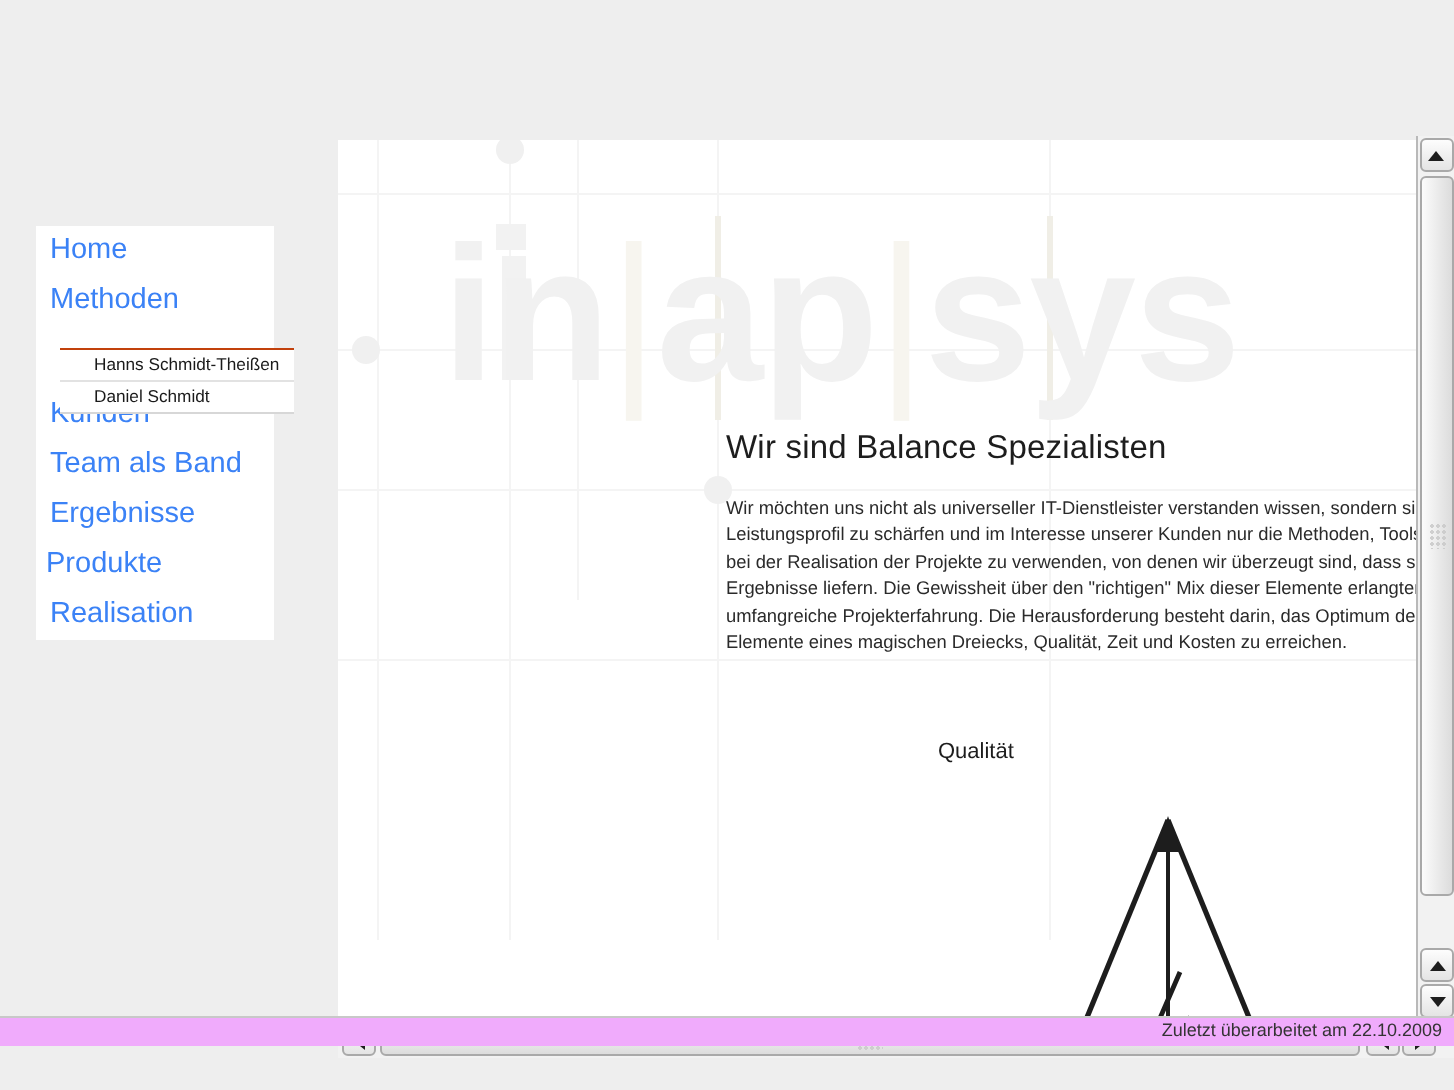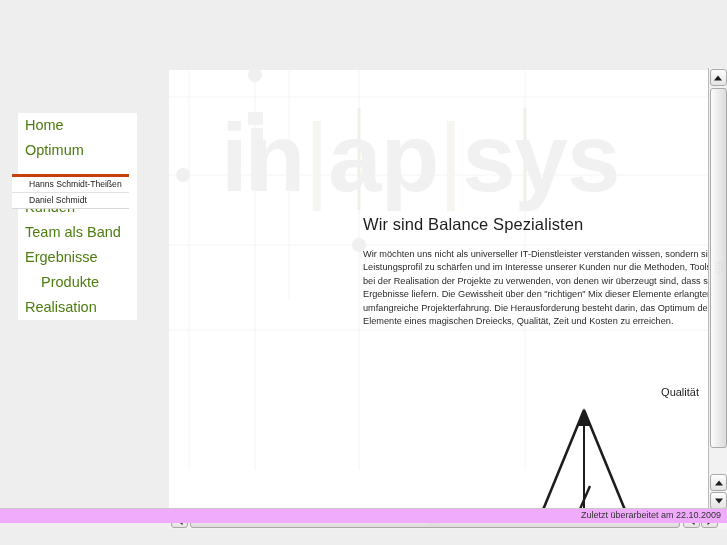--- a/index.html
+++ b/index.html
@@ -92,23 +92,23 @@
   .diagram {
     position: absolute;
     left: 300px;
     top: 300px;
     width: 300px;
     height: 260px;
   }
   .diagram-label {
     position: absolute;
     left: 0;
-    top: 16px;
+    top: 0;
     width: 230px;
-    text-align: right;
+    text-align: left;
     font-size: 11px;
     color: #1d1d1d;
     font-family: "Liberation Sans", sans-serif;
   }
 
   
   .vscroll {
     position: absolute;
     left: 708px;
     top: 68px;
@@ -238,35 +238,35 @@
     position: absolute;
     left: 18px;
     top: 113px;
     width: 119px;
     background: #ffffff;
     z-index: 30;
   }
   .nav-item {
     padding: 4px 0 4px 7px;
     font-size: 14.5px;
-    color: #4d7c0f;
+    color: #3b82f6;
     font-family: "Liberation Sans", sans-serif;
     line-height: 17px;
     white-space: nowrap;
     cursor: pointer;
   }
-  .nav-item.indent { padding-left: 23px; }
+  .nav-item.indent { padding-left: 5px; }
 
   .submenu {
     position: absolute;
-    left: 12px;
+    left: 30px;
     top: 174px;
     width: 117px;
     background: #ffffff;
-    border-top: 3px solid #c2410c;
+    border-top: 1px solid #c2410c;
     border-bottom: 1px solid #d7d7d7;
     box-sizing: border-box;
     z-index: 31;
   }
   .submenu-item {
     padding: 1px 4px 2px 17px;
     font-size: 8.6px;
     color: #1a1a1a;
     font-family: "Liberation Sans", sans-serif;
     line-height: 12px;
@@ -364,21 +364,21 @@
 
   <div class="statusbar">
     <span class="status-text">Zuletzt überarbeitet am 22.10.2009</span>
   </div>
 
   <div class="nav-menu">
     <div class="nav-item">
       <span>Home</span>
     </div>
     <div class="nav-item">
-      <span>Optimum</span>
+      <span>Methoden</span>
     </div>
     <div class="nav-item" style="height:32px;padding:0;"></div>
     <div class="nav-item">
       <span>Kunden</span>
     </div>
     <div class="nav-item">
       <span>Team als Band</span>
     </div>
     <div class="nav-item">
       <span>Ergebnisse</span>

